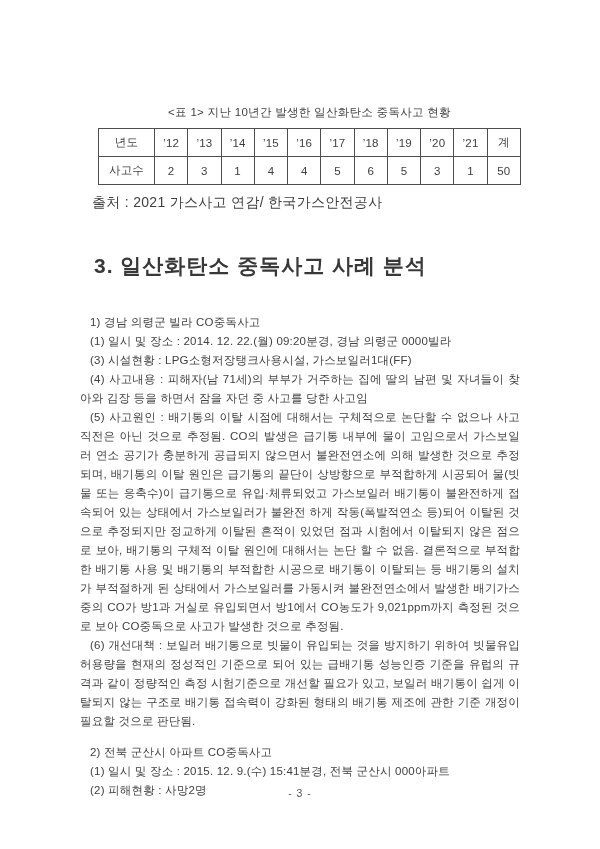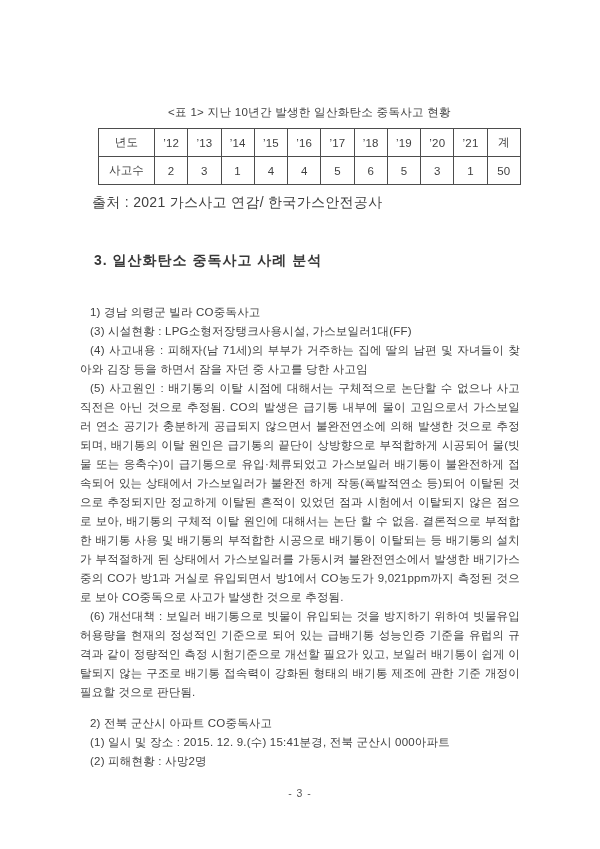--- a/index.html
+++ b/index.html
@@ -49,21 +49,21 @@
   table.stats td.label-col { width: 56px; }
   .source-line {
     margin-top: 9px;
     margin-left: 12px;
     font-size: 14px;
     letter-spacing: 0.3px;
   }
   .section-heading {
     margin-top: 40px;
     margin-left: 14px;
-    font-size: 14px;
+    font-size: 21px;
     font-weight: bold;
     letter-spacing: 1px;
     color: #383838;
   }
   .body-text { margin-top: 33px; }
   .body-text p {
     font-size: 11.5px;
     line-height: 19px;
     letter-spacing: 0.2px;
     text-align: justify;
@@ -124,20 +124,21 @@
       </table>
     </div>
 
     <div class="source-line">출처 : 2021 가스사고 연감/ 한국가스안전공사</div>
 
     <div class="section-heading">3. 일산화탄소 중독사고 사례 분석</div>
 
     <div class="body-text">
       <div class="case1">
         <p>1) 경남 의령군 빌라 CO중독사고</p>
+        <p>(1) 일시 및 장소 : 2014. 12. 22.(월) 09:20분경, 경남 의령군 0000빌라</p>
         <p>(3) 시설현황 : LPG소형저장탱크사용시설, 가스보일러1대(FF)</p>
         <p>(4) 사고내용 : 피해자(남 71세)의 부부가 거주하는 집에 딸의 남편 및 자녀들이 찾아와 김장 등을 하면서 잠을 자던 중 사고를 당한 사고임</p>
         <p>(5) 사고원인 : 배기통의 이탈 시점에 대해서는 구체적으로 논단할 수 없으나 사고 직전은 아닌 것으로 추정됨. CO의 발생은 급기통 내부에 물이 고임으로서 가스보일러 연소 공기가 충분하게 공급되지 않으면서 불완전연소에 의해 발생한 것으로 추정되며, 배기통의 이탈 원인은 급기통의 끝단이 상방향으로 부적합하게 시공되어 물(빗물 또는 응축수)이 급기통으로 유입·체류되었고 가스보일러 배기통이 불완전하게 접속되어 있는 상태에서 가스보일러가 불완전 하게 작동(폭발적연소 등)되어 이탈된 것으로 추정되지만 정교하게 이탈된 흔적이 있었던 점과 시험에서 이탈되지 않은 점으로 보아, 배기통의 구체적 이탈 원인에 대해서는 논단 할 수 없음. 결론적으로 부적합한 배기통 사용 및 배기통의 부적합한 시공으로 배기통이 이탈되는 등 배기통의 설치가 부적절하게 된 상태에서 가스보일러를 가동시켜 불완전연소에서 발생한 배기가스중의 CO가 방1과 거실로 유입되면서 방1에서 CO농도가 9,021ppm까지 측정된 것으로 보아 CO중독으로 사고가 발생한 것으로 추정됨.</p>
         <p>(6) 개선대책 : 보일러 배기통으로 빗물이 유입되는 것을 방지하기 위하여 빗물유입 허용량을 현재의 정성적인 기준으로 되어 있는 급배기통 성능인증 기준을 유럽의 규격과 같이 정량적인 측정 시험기준으로 개선할 필요가 있고, 보일러 배기통이 쉽게 이탈되지 않는 구조로 배기통 접속력이 강화된 형태의 배기통 제조에 관한 기준 개정이 필요할 것으로 판단됨.</p>
       </div>
       <div class="case2">
         <p>2) 전북 군산시 아파트 CO중독사고</p>
         <p>(1) 일시 및 장소 : 2015. 12. 9.(수) 15:41분경, 전북 군산시 000아파트</p>
         <p>(2) 피해현황 : 사망2명</p>
       </div>

